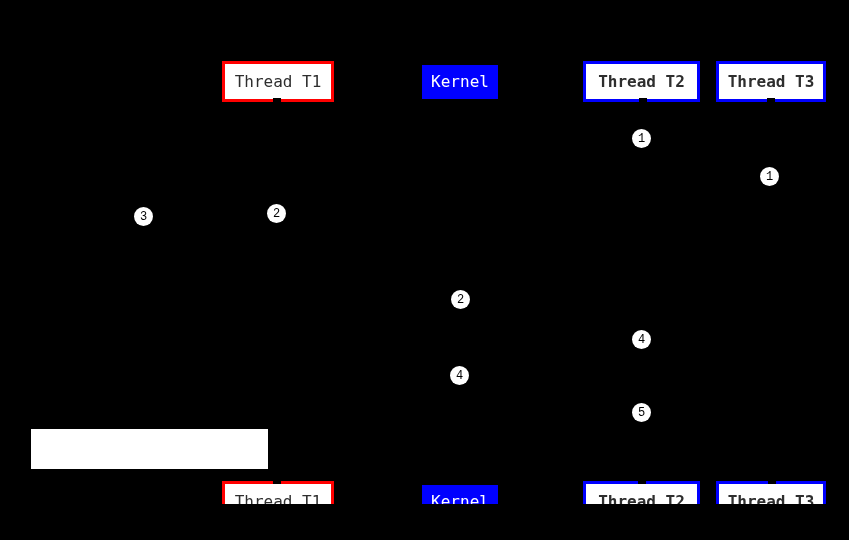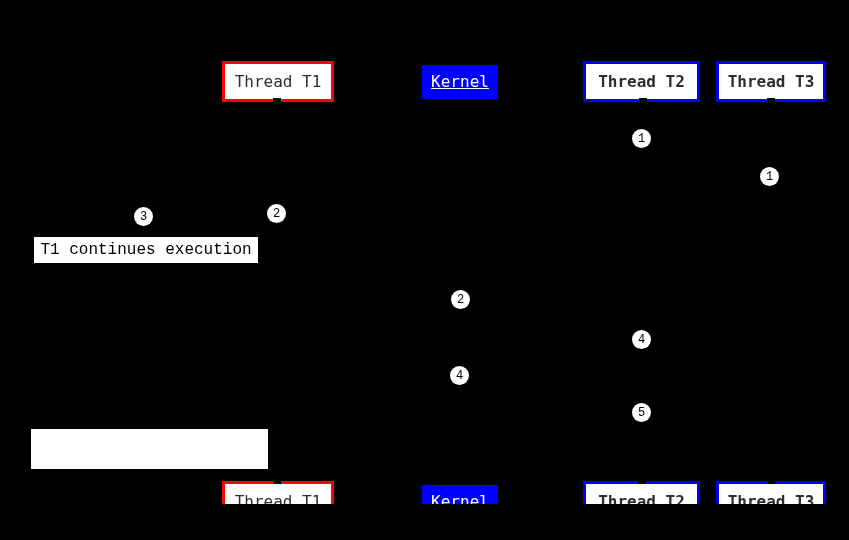--- a/index.html
+++ b/index.html
@@ -27,21 +27,20 @@
     border: 3px solid #0000ff;
     height: 41px;
   }
   .actor.red    { border-color: var(--thread-t1-border, #ff0000); }
   .actor.blue   { border-color: var(--thread-t2-border, #0000ff); font-weight: bold; }
   .kernel {
     background: var(--kernel-fill, #0000ff);
     color: var(--kernel-text, #ffffff);
     height: 34px;
     border: none;
-    text-decoration: underline;
   }
   
   .t1-top     { left: 222px; top: 61px; width: 112px; }
   .kernel-top { left: 422px; top: 65px; width: 76px;  }
   .t2-top     { left: 583px; top: 61px; width: 117px; }
   .t3-top     { left: 716px; top: 61px; width: 110px; }
   
   .t1-bot     { left: 222px; top: 481px; width: 112px; }
   .kernel-bot { left: 422px; top: 485px; width: 76px;  }
   .t2-bot     { left: 583px; top: 481px; width: 117px; }
@@ -101,21 +100,20 @@
   <div class="box actor blue t2-bot">Thread T2</div>
   <div class="box actor blue t3-bot">Thread T3</div>
 
   <div class="tick" style="left:273px; top:98px;"></div>
   <div class="tick" style="left:639px; top:98px;"></div>
   <div class="tick" style="left:767px; top:98px;"></div>
   <div class="tick" style="left:273px; top:477px;"></div>
   <div class="tick" style="left:638px; top:477px;"></div>
   <div class="tick" style="left:768px; top:477px;"></div>
 
-  <div class="note note-1">T1 continues execution</div>
   <div class="note note-2"></div>
 
   <div class="marker" style="left:632px; top:129px;">1</div>
   <div class="marker" style="left:760px; top:167px;">1</div>
   <div class="marker" style="left:267px; top:204px;">2</div>
   <div class="marker" style="left:134px; top:207px;">3</div>
   <div class="marker" style="left:451px; top:290px;">2</div>
   <div class="marker" style="left:632px; top:330px;">4</div>
   <div class="marker" style="left:450px; top:366px;">4</div>
   <div class="marker" style="left:632px; top:403px;">5</div>

